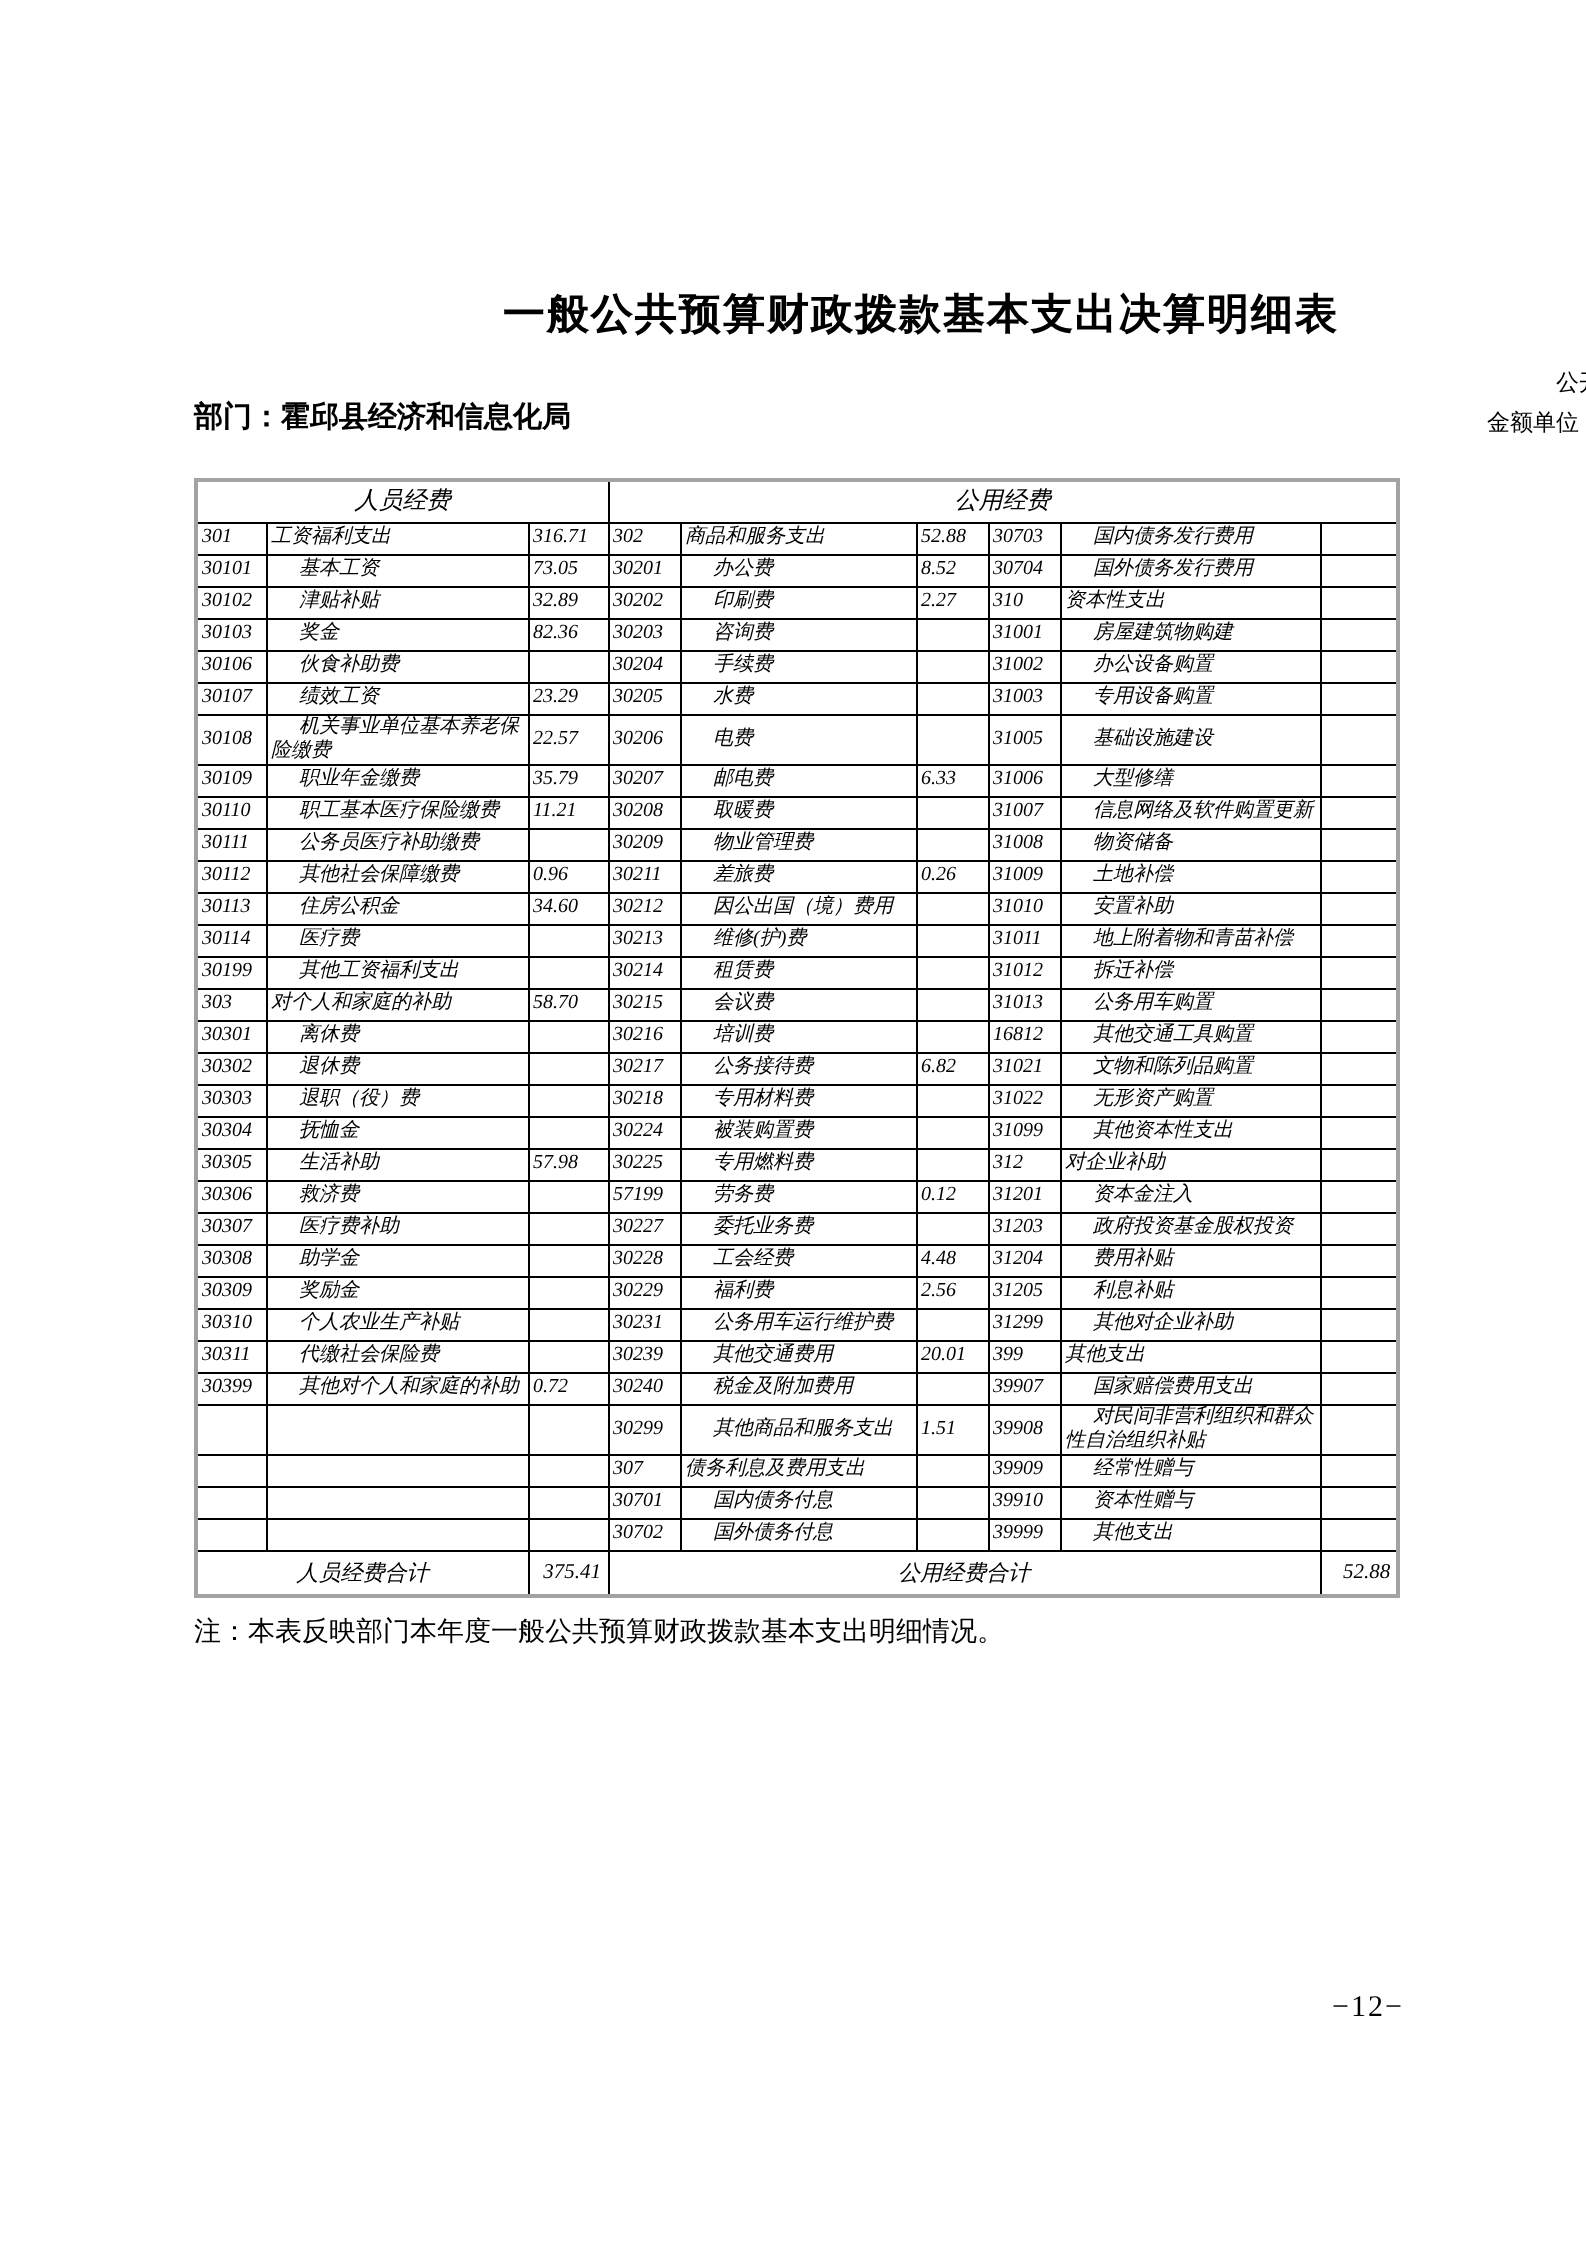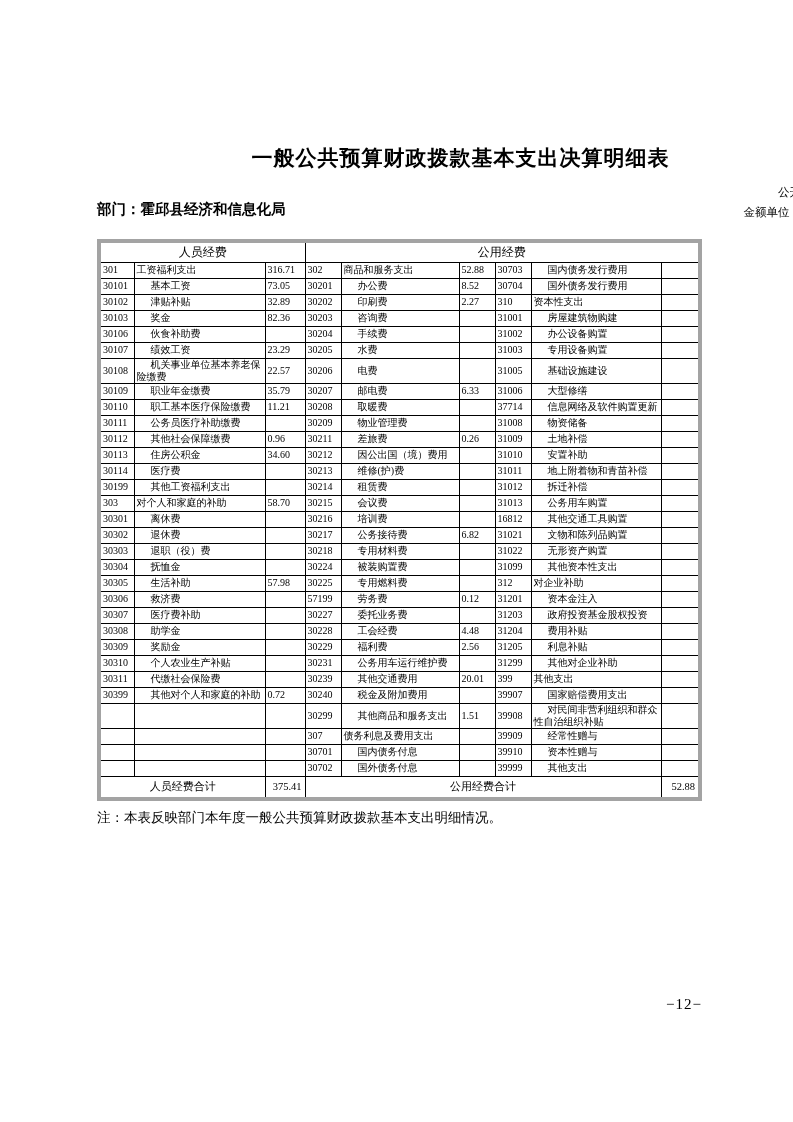--- a/index.html
+++ b/index.html
@@ -46,21 +46,22 @@
   }
   .unit {
     font-size: 11.5px;
     line-height: 14px;
     font-family: Liberation Serif, serif;
   }
   table.budget {
     border-collapse: collapse;
     table-layout: fixed;
     width: 601px;
-    border: 4px solid #a3a3a3;
+    border: 2px solid #a3a3a3;
+    font-style: italic;
   }
   table.budget th, table.budget td {
     border: 1px solid #000;
     padding: 0 2px;
     overflow: hidden;
     vertical-align: middle;
   }
   thead tr.group-row th {
     height: 21px;
     font-size: 12px;
@@ -229,21 +230,21 @@
           <td class="name child">大型修缮</td>
           <td class="amt"></td>
         </tr>
         <tr>
           <td class="code">30110</td>
           <td class="name child">职工基本医疗保险缴费</td>
           <td class="amt">11.21</td>
           <td class="code">30208</td>
           <td class="name child">取暖费</td>
           <td class="amt"></td>
-          <td class="code">37714</td>
+          <td class="code">31007</td>
           <td class="name child">信息网络及软件购置更新</td>
           <td class="amt"></td>
         </tr>
         <tr>
           <td class="code">30111</td>
           <td class="name child">公务员医疗补助缴费</td>
           <td class="amt"></td>
           <td class="code">30209</td>
           <td class="name child">物业管理费</td>
           <td class="amt"></td>

